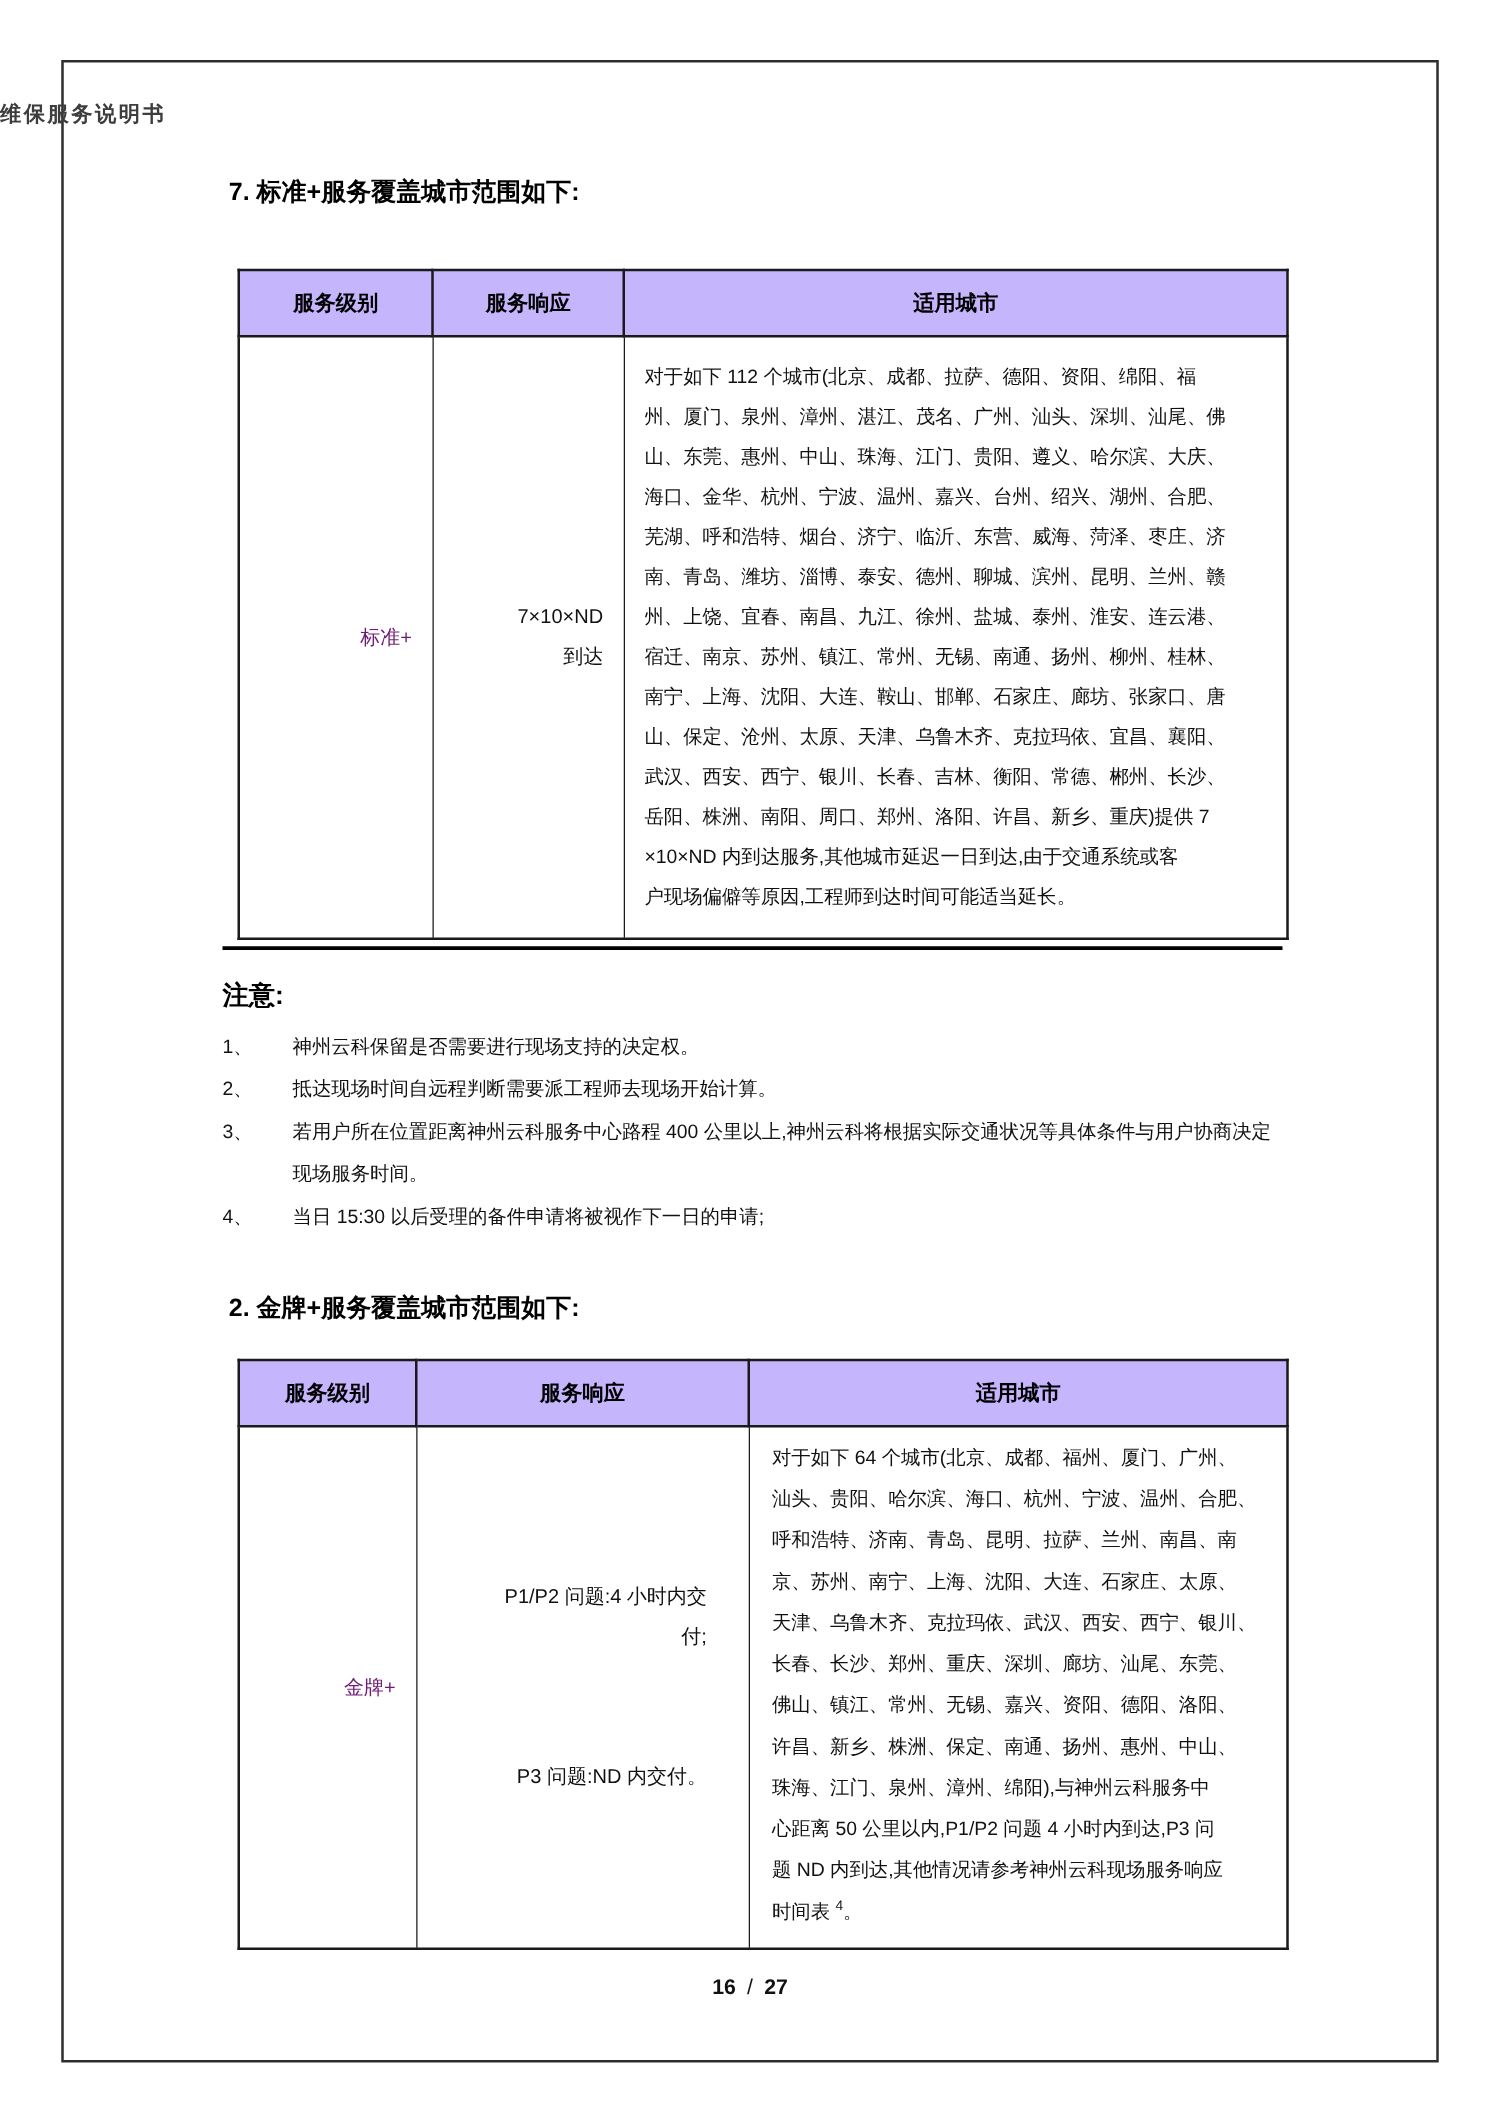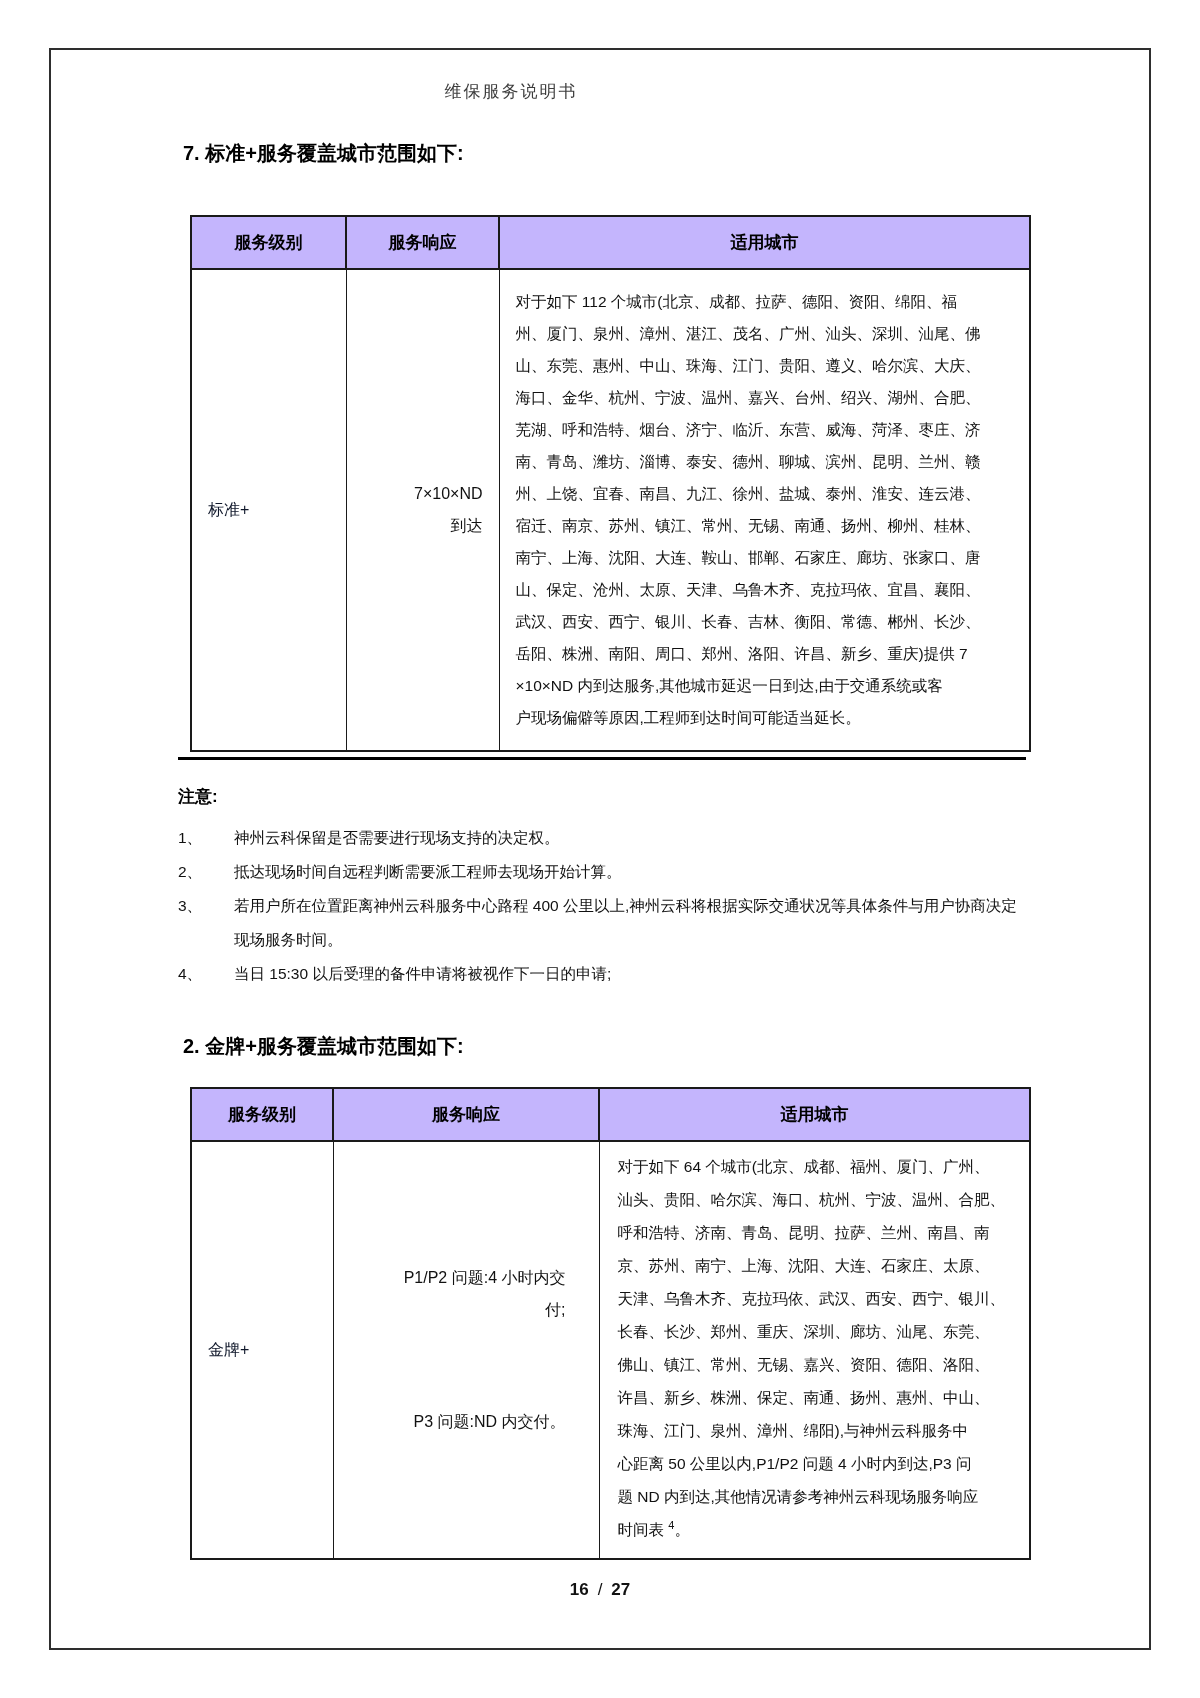--- a/index.html
+++ b/index.html
@@ -5,23 +5,24 @@
   html,body { margin:0; padding:0; background:#ffffff; }
   .page {
     position:relative; width:1200px; height:1698px; background:#ffffff;
     font-family:"Liberation Sans", sans-serif; color:#141414; overflow:hidden;
   }
   .page-border {
     position:absolute; left:49px; top:48px; width:1098px; height:1598px;
     border:2px solid #2e2e2e;
   }
   .doc-header {
-    position:absolute; top:80px; left:0; width:1022px; text-align:center;
+    position:absolute; top:80px; left:0; width:1022px; text-align:left;
     font-family:"Liberation Serif", serif; font-size:17px; color:#3d3d3d;
     letter-spacing:2px;
+    font-weight:bold;
   }
   .section-title {
     position:absolute; left:183px; margin:0; font-size:20px; font-weight:bold;
     color:#000;
   }
   .s1 { top:140px; }
   .s2 { top:1033px; }
 
   .svc-table {
     position:absolute; left:190px; width:841px;
@@ -32,35 +33,35 @@
   .t2 { top:1087px; }
   .svc-table th {
     background:#c4b5fd; border:2px solid #1a1a1a;
     font-size:17px; font-weight:bold; color:#000;
     height:43px; padding:4px; text-align:center;
   }
   .svc-table td { border:1px solid #1a1a1a; vertical-align:middle; padding:16px; }
   .t1 .c1 { width:145px; } .t1 .c2 { width:143px; }
   .t2 .c1 { width:132px; } .t2 .c2 { width:256px; }
 
-  .level-cell { text-align:left; font-size:16px; color:#0f172a; }
+  .level-cell { text-align:right; font-size:16px; color:#701a75; }
   .resp-cell  { text-align:right; font-size:16px; line-height:32px; color:#111; white-space:pre-line; }
   .cities-cell {
     font-size:15.5px; line-height:32px; color:#111;
     padding:13px 16px 13px 18px; white-space:pre-line; text-align:left;
   }
   .t2 .cities-cell { line-height:33px; padding:8px 14px 12px 18px; }
   .resp-cell p { margin:17px; white-space:pre-line; }
   .resp-cell p.gap { margin-top:31px; }
   sup { font-size:11px; line-height:0; vertical-align:super; }
 
   .divider { position:absolute; left:178px; top:757px; width:848px; height:3px; background:#000; }
 
   .notes { position:absolute; left:178px; top:780px; width:845px; font-size:15.5px; line-height:34px; color:#111; }
-  .notes-title { font-weight:bold; font-size:17px; margin-bottom:7px; color:#000; }
+  .notes-title { font-weight:bold; font-size:21px; margin-bottom:7px; color:#000; }
   .note-item { display:flex; }
   .note-num { width:56px; flex:none; }
   .note-text { flex:1; }
 
   .footer {
     position:absolute; top:1580px; left:0; width:1200px; text-align:center;
     font-family:Liberation Sans, sans-serif; font-weight:bold; font-size:17px; color:#111;
   }
   .footer .sep { margin:0 9px; font-weight:normal; }
 </style>

